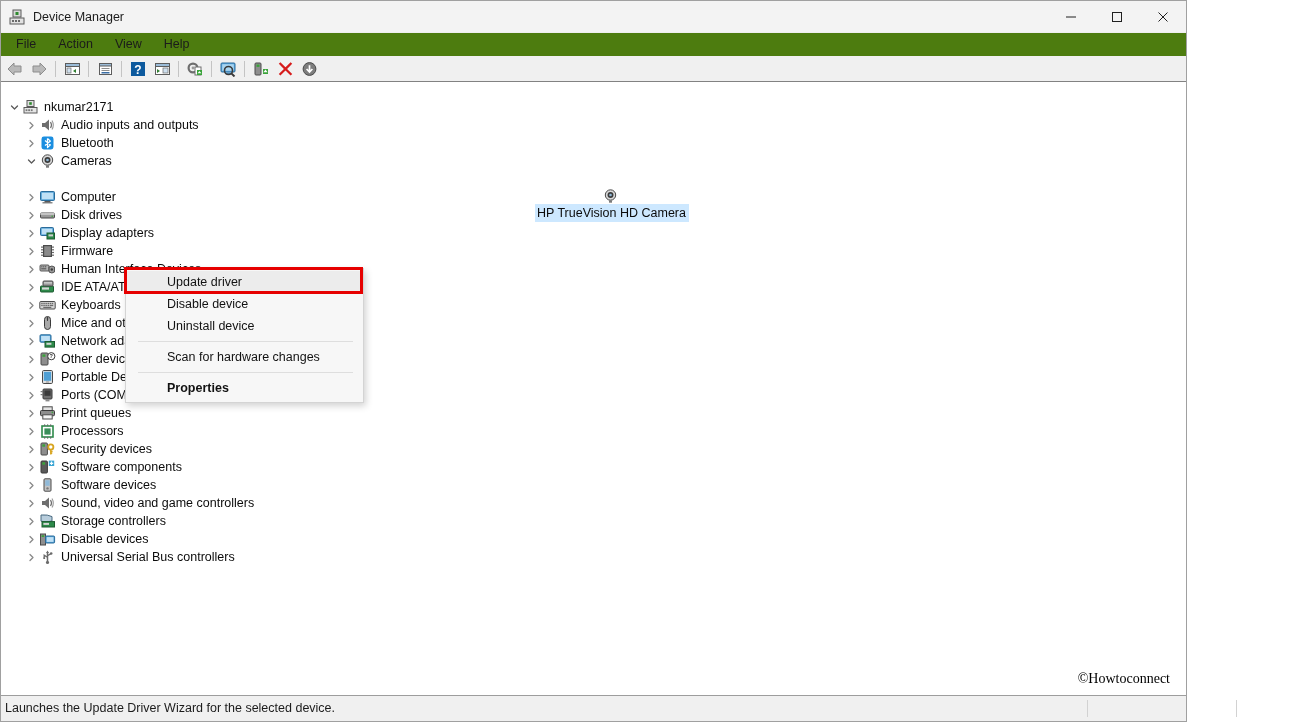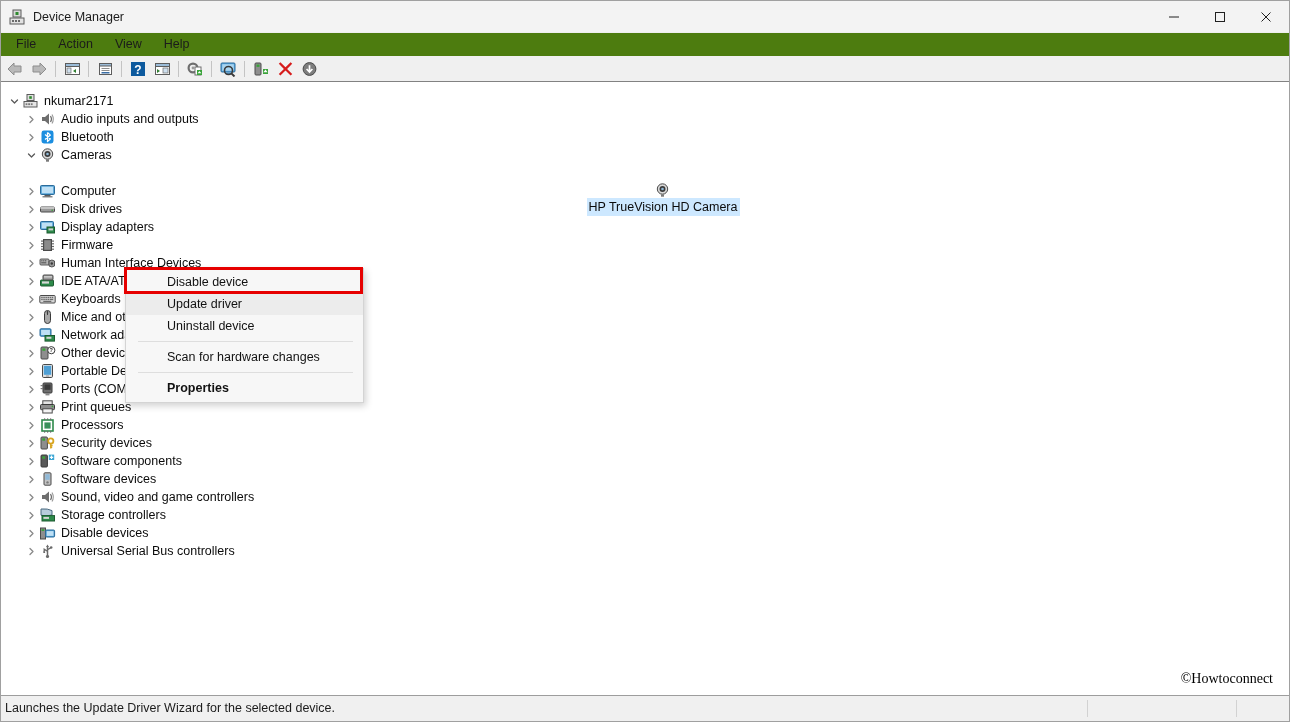--- a/index.html
+++ b/index.html
@@ -14,21 +14,21 @@
     font-size: 12px;
     color: #1b1b1b;
     overflow: hidden;
     position: relative;
   }
 
   
   #window {
     position: absolute;
     left: 0; top: 0;
-    width: 1290px;
+    width: 1187px;
     height: 722px;
     box-sizing: border-box;
     border: 1px solid #a0a0a0;
     background: #ffffff;
     display: flex;
     flex-direction: column;
   }
 
   
   #titlebar {
@@ -107,21 +107,21 @@
 
   
   #content {
     flex: 1 1 auto;
     background: #ffffff;
     position: relative;
     overflow: hidden;
   }
   #tree {
     position: absolute;
-    left: 0; top: 6px;
+    left: 0; top: 12px;
     width: 100%;
     padding-top: 4px;
   }
   .row {
     height: 18px;
     display: flex;
     align-items: center;
     white-space: nowrap;
     font-size: 12.5px;
     color: #0b0b0b;
@@ -754,22 +754,22 @@
               <path d="M8.5 8.2 L5.2 6.2 L5.2 8.4" fill="none" stroke="#6a6a6a" stroke-width="1.3"></path>
               <rect x="4.3" y="8.2" width="1.8" height="1.8" fill="#6a6a6a"></rect>
               <path d="M8.5 6.6 L11.8 4.8" fill="none" stroke="#6a6a6a" stroke-width="1.3"></path>
               <circle cx="12.2" cy="4.5" r="1.3" fill="#6a6a6a"></circle>
             </svg></span>
           <span class="tlabel">Universal Serial Bus controllers</span>
         </div>
       </div>
 
     <div id="ctxmenu">
+        <div class="ctxitem hovered">Update driver</div>
         <div class="ctxitem">Disable device</div>
-        <div class="ctxitem hovered">Update driver</div>
         <div class="ctxitem">Uninstall device</div>
         <div class="ctxsep"></div>
         <div class="ctxitem">Scan for hardware changes</div>
         <div class="ctxsep"></div>
         <div class="ctxitem bold">Properties</div>
       </div>
     <div id="ctx-highlight" style="border-color: rgb(230, 0, 0);"></div>
 
     <div id="watermark">©Howtoconnect</div>
   </div>

